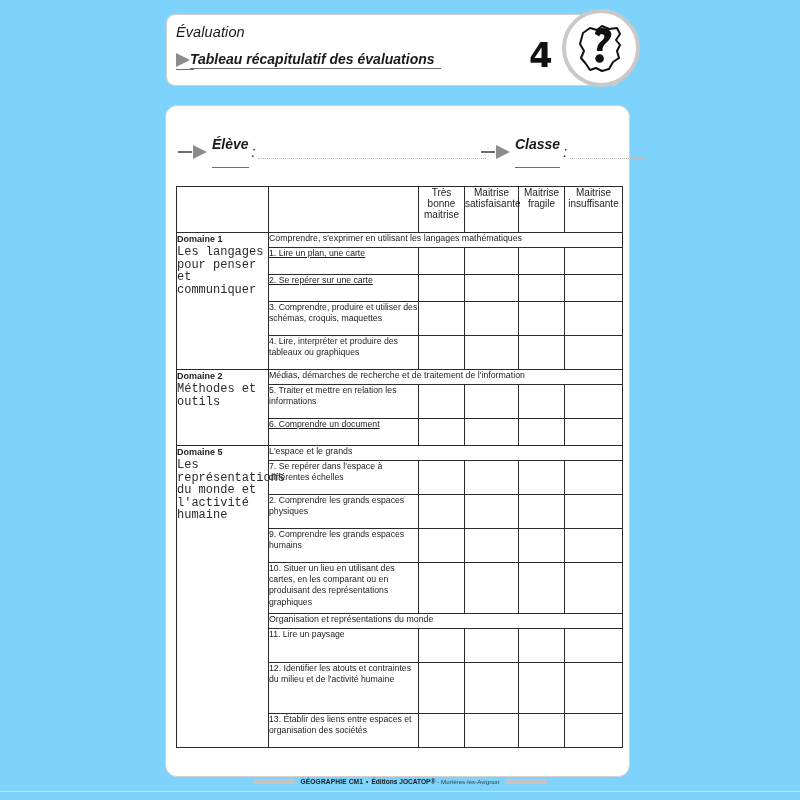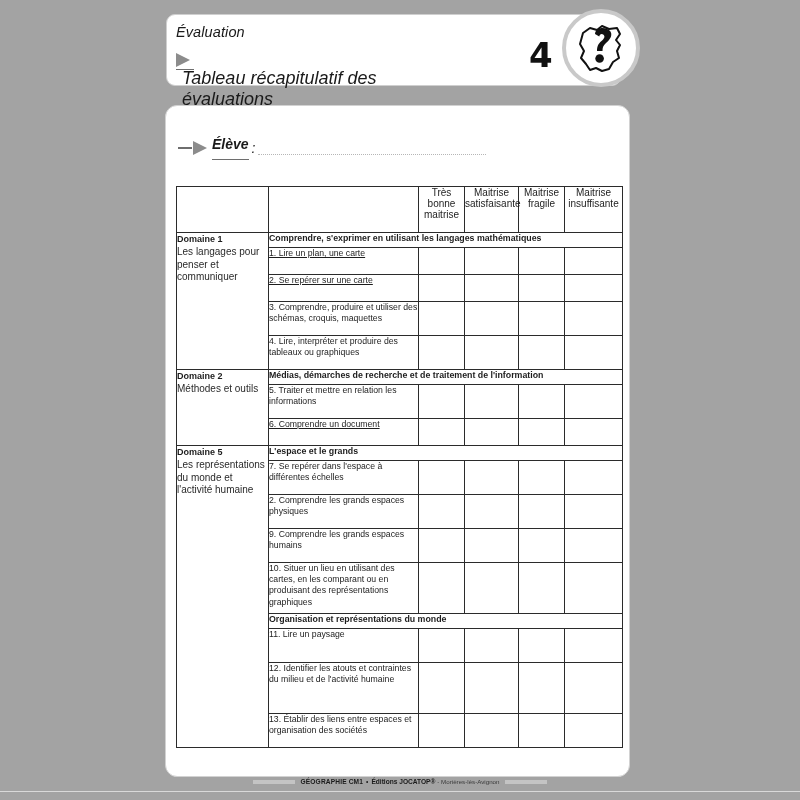--- a/index.html
+++ b/index.html
@@ -15,21 +15,21 @@
     position: relative;
     overflow: hidden;
   }
 
   
   #sheet {
     position: absolute;
     left: 0; top: 0;
     width: 800px;
     height: 800px;
-    background: #a3a3a3;
+    background: #7dd3fc;
   }
 
   
   #page-bottom-rule {
     position: absolute;
     left: 0;
     top: 791px;
     width: 800px;
     height: 1px;
     background: #d9d9d9;
@@ -68,23 +68,22 @@
     width: 0;
     height: 0;
     border-top: 7px solid transparent;
     border-bottom: 7px solid transparent;
     border-left: 14px solid #8c8c8c;
     vertical-align: middle;
   }
   #header-sub-text {
     display: inline-block;
     font-style: italic;
-    font-weight: normal;
-    font-size: 18px;
-    margin-left: 6px;
+    font-weight: bold;
+    font-size: 14px;
     vertical-align: middle;
     border-bottom: 1.3px solid #6e6e6e;
     padding-bottom: 1px;
     padding-right: 6px;
   }
   #header-sub-rule {
     position: absolute;
     left: 176px;
     top: 69px;
     width: 18px;
@@ -161,21 +160,21 @@
     margin-right: 1px;
   }
   .id-label {
     display: inline-block;
     font-style: italic;
     font-weight: bold;
     font-size: 14px;
     vertical-align: middle;
     margin-left: 5px;
     border-bottom: 1.3px solid #6e6e6e;
-    padding-bottom: 7px;
+    padding-bottom: 15px;
   }
   .id-colon {
     display: inline-block;
     font-style: italic;
     font-size: 14px;
     vertical-align: middle;
     margin-left: 3px;
   }
   .dot-fill {
     display: inline-block;
@@ -235,29 +234,30 @@
     line-height: 12.4px;
     margin-left: 36px;
   }
   .domain-title {
     font-weight: bold;
     font-size: 9px;
     display: block;
     margin-bottom: 1px;
   }
   .domain-sub {
-    font-size: 10px;
+    font-size: 12px;
     display: block;
     color: #2a2a2a;
+    font-family: Liberation Mono, monospace;
   }
 
   
   td.section-banner {
     background: #d3d3d3;
-    font-weight: bold;
+    font-weight: normal;
     font-size: 8.8px;
     padding: 4px 0 4px 7px;
     height: 14px;
     vertical-align: middle;
   }
 
   
   td.skill-cell {
     padding: 4px 6px 4px 7px;
     line-height: 11.2px;
@@ -345,20 +345,23 @@
   </div>
 
   <div id="content-card"></div>
 
   <div id="identity-row">
 
     <div class="id-field" id="field-eleve">
       <span class="lead-rule"></span><span class="tri-marker"></span><span class="id-label">Élève</span><span class="id-colon">:</span><span class="dot-fill"></span>
     </div>
 
+    <div class="id-field" id="field-classe">
+      <span class="lead-rule"></span><span class="tri-marker"></span><span class="id-label">Classe</span><span class="id-colon">:</span><span class="dot-fill"></span>
+    </div>
 
   </div>
 
   <table id="assessment-table">
     <colgroup>
       <col class="c-domain">
         <col class="c-skill">
       <col class="c-lv1">
         <col class="c-lv2">
         <col class="c-lv3">

